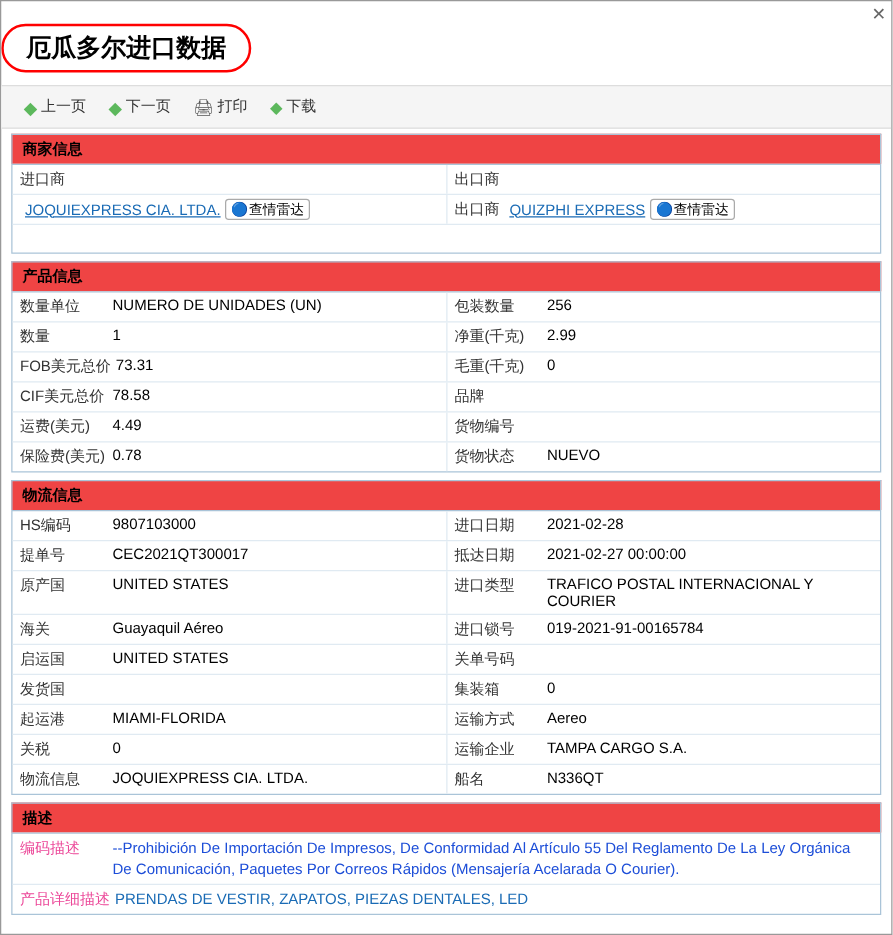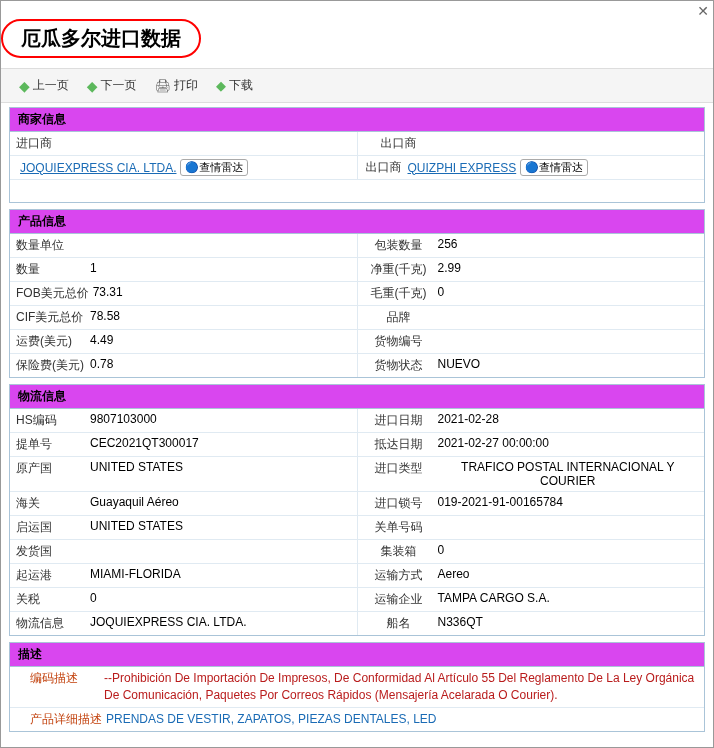--- a/index.html
+++ b/index.html
@@ -48,21 +48,21 @@
     }
     .toolbar-btn .arrow-left { color: #5cb85c; font-size: 14px; }
     .toolbar-btn .arrow-right { color: #5cb85c; font-size: 14px; }
     .toolbar-btn .print-icon { color: #555; font-size: 13px; }
     .toolbar-btn .download-icon { color: #5cb85c; font-size: 13px; }
 
     .section {
       margin: 0 8px 0 8px;
     }
     .section-header {
-      background: #d946ef;
+      background: #ef4444;
       padding: 3px 8px;
       font-weight: bold;
       font-size: 12px;
       border: 1px solid #aac4d8;
       border-bottom: none;
     }
     .section-body {
       border: 1px solid #aac4d8;
       margin-bottom: 6px;
     }
@@ -89,21 +89,20 @@
       margin-left: 4px;
       flex: 1;
     }
     .half {
       flex: 1;
       display: flex;
       border-right: 1px solid #e0eaf2;
     }
     .half:last-child {
       border-right: none;
-      text-align: center;
     }
     .link-blue {
       color: #1a6bb5;
       text-decoration: underline;
       cursor: pointer;
     }
     .badge {
       display: inline-flex;
       align-items: center;
       background: #fff;
@@ -117,33 +116,32 @@
     .close-btn {
       position: absolute;
       top: 2px;
       right: 4px;
       font-size: 14px;
       cursor: pointer;
       color: #666;
     }
     .desc-label {
       min-width: 70px;
-      color: #c2410c;
+      color: #ec4899;
       white-space: nowrap;
-      margin-left: 14px;
     }
     .desc-row {
       display: flex;
       padding: 3px 6px;
       border-bottom: 1px solid #e0eaf2;
       align-items: flex-start;
     }
     .desc-row:last-child { border-bottom: none; }
     .desc-value {
-      color: #b91c1c;
+      color: #1d4ed8;
       margin-left: 4px;
       flex: 1;
       line-height: 1.4;
     }
     .desc-value-blue {
       color: #1a6bb5;
     }
   </style>
 </head>
 <body>
@@ -216,20 +214,21 @@
 </div>
 
 <div class="section">
   <div class="section-header">产品信息</div>
   <div class="section-body">
 
     <div class="row">
       <div class="half">
         <div class="cell">
           <span class="cell-label">数量单位</span>
+          <span class="cell-value">NUMERO DE UNIDADES (UN)</span>
         </div>
       </div>
       <div class="half">
         <div class="cell">
           <span class="cell-label">包装数量</span>
           <span class="cell-value">256</span>
         </div>
       </div>
     </div>
 

